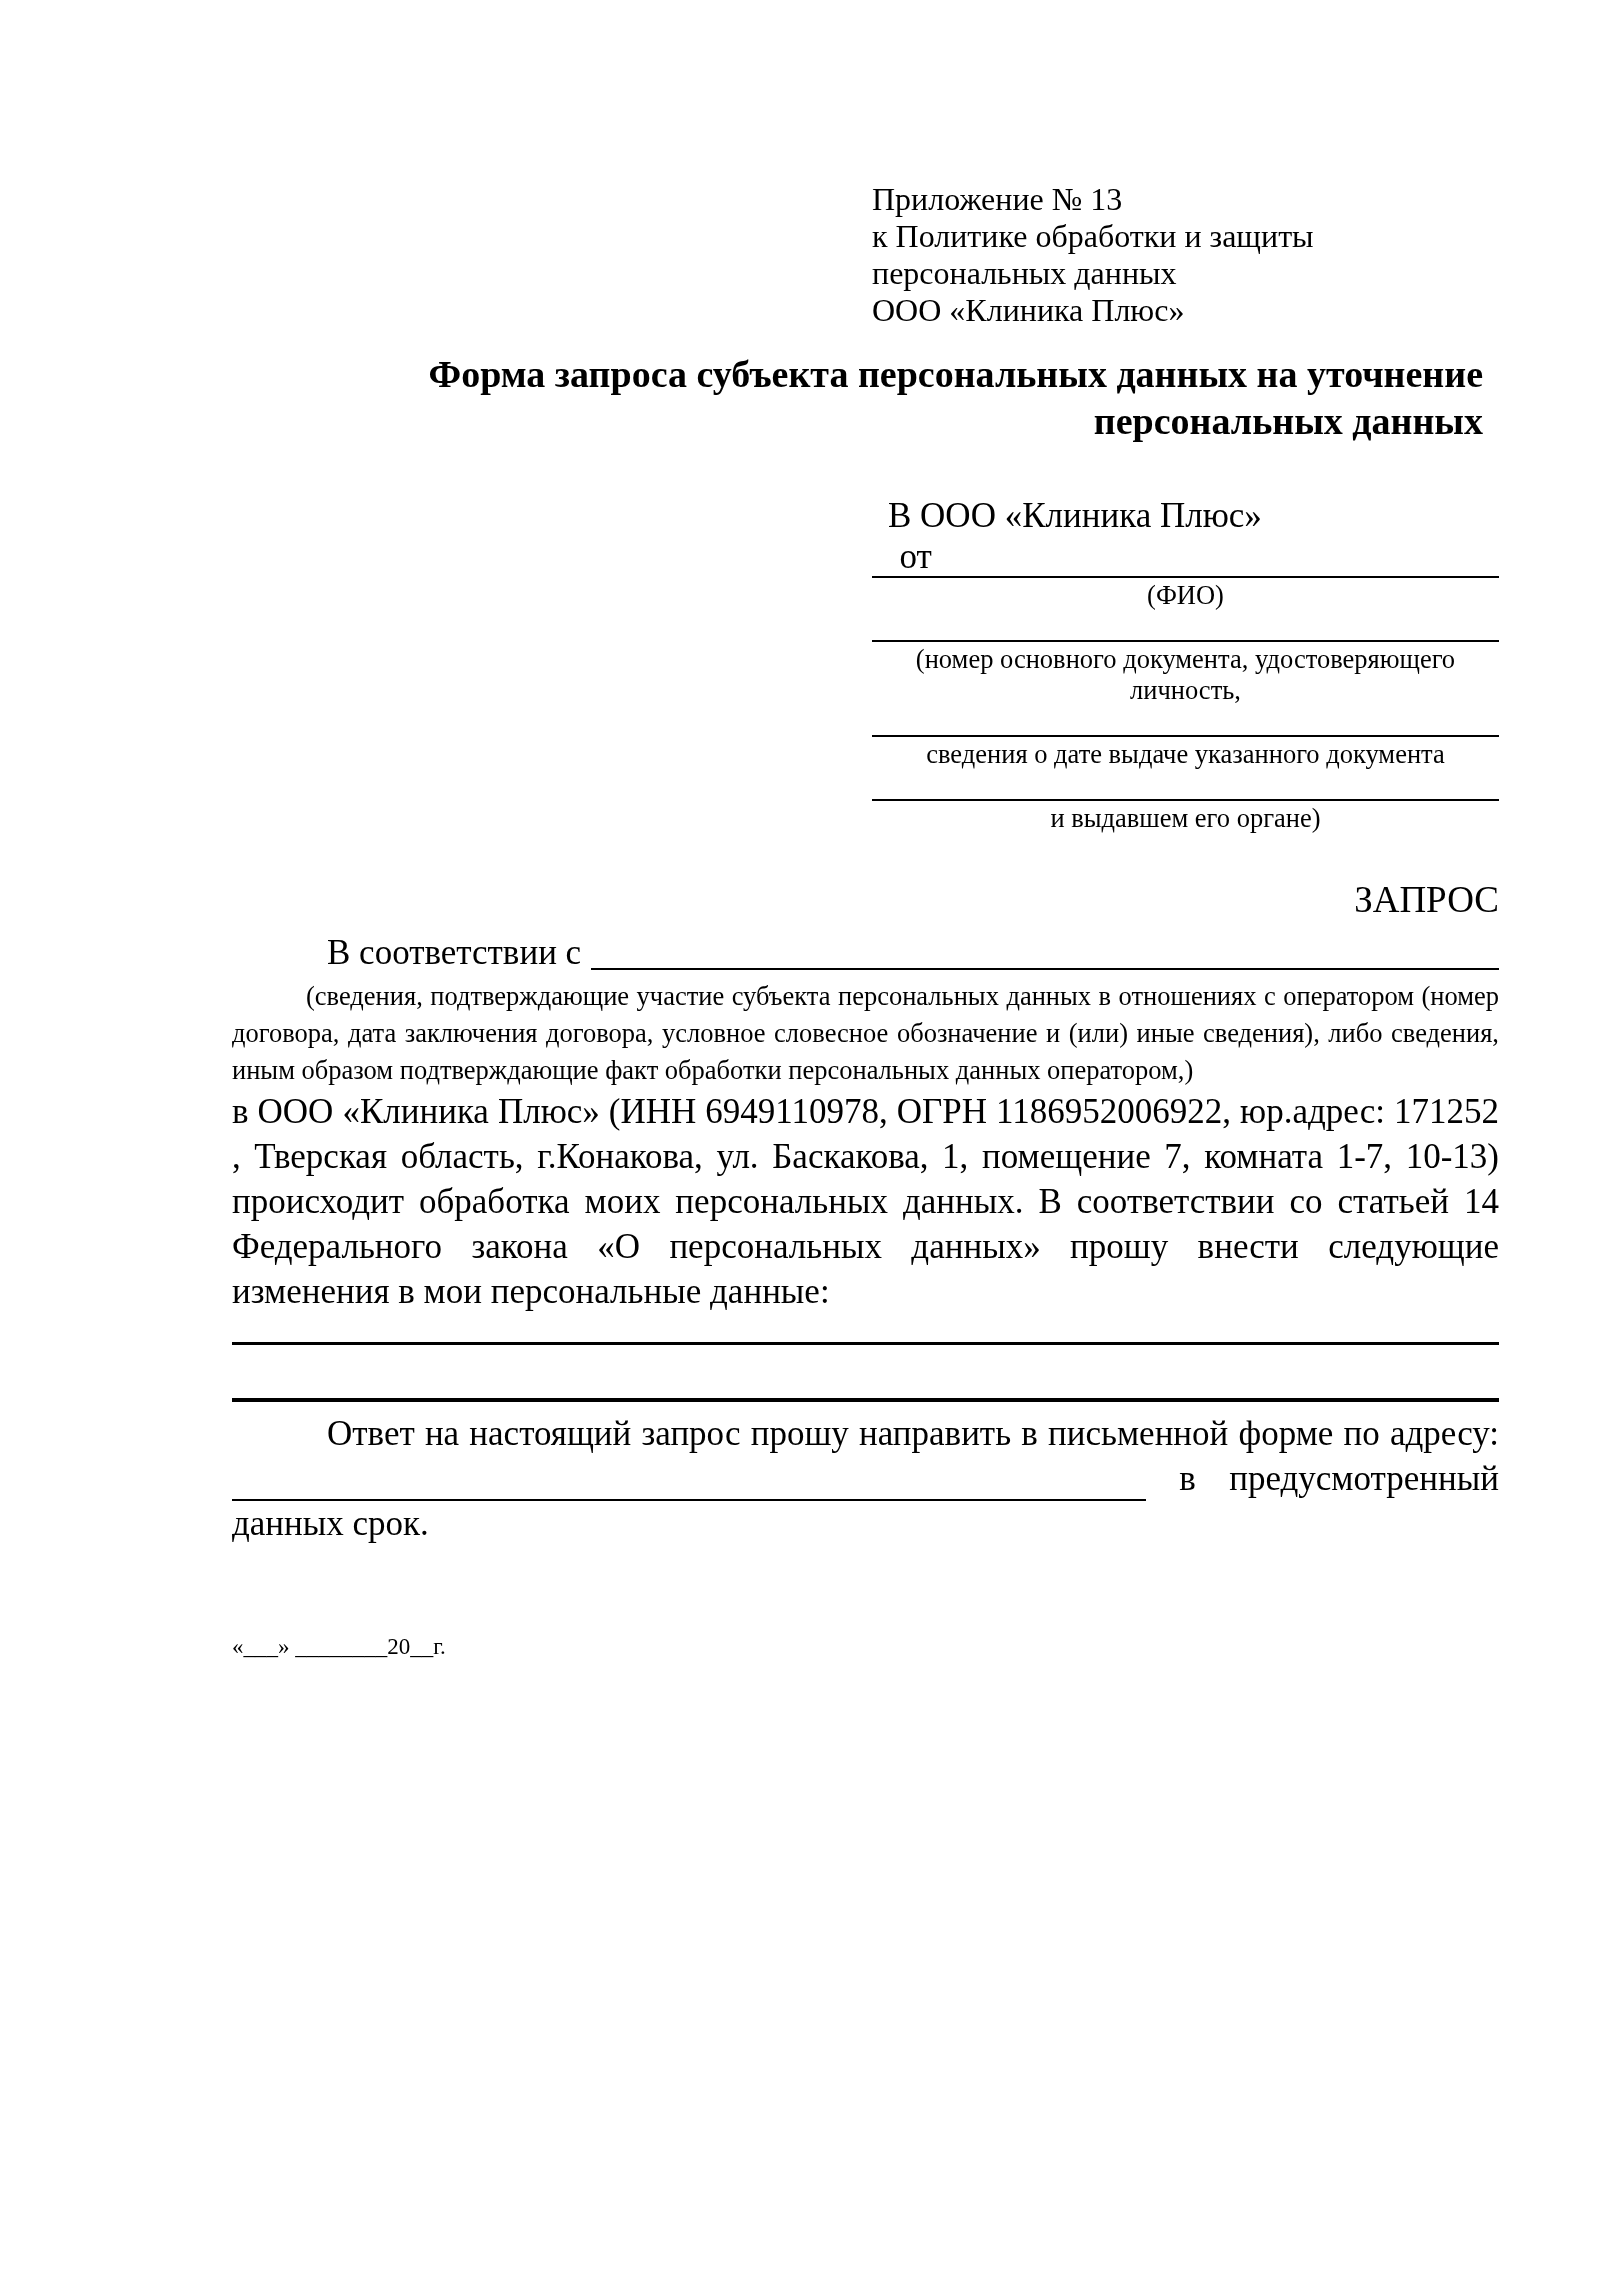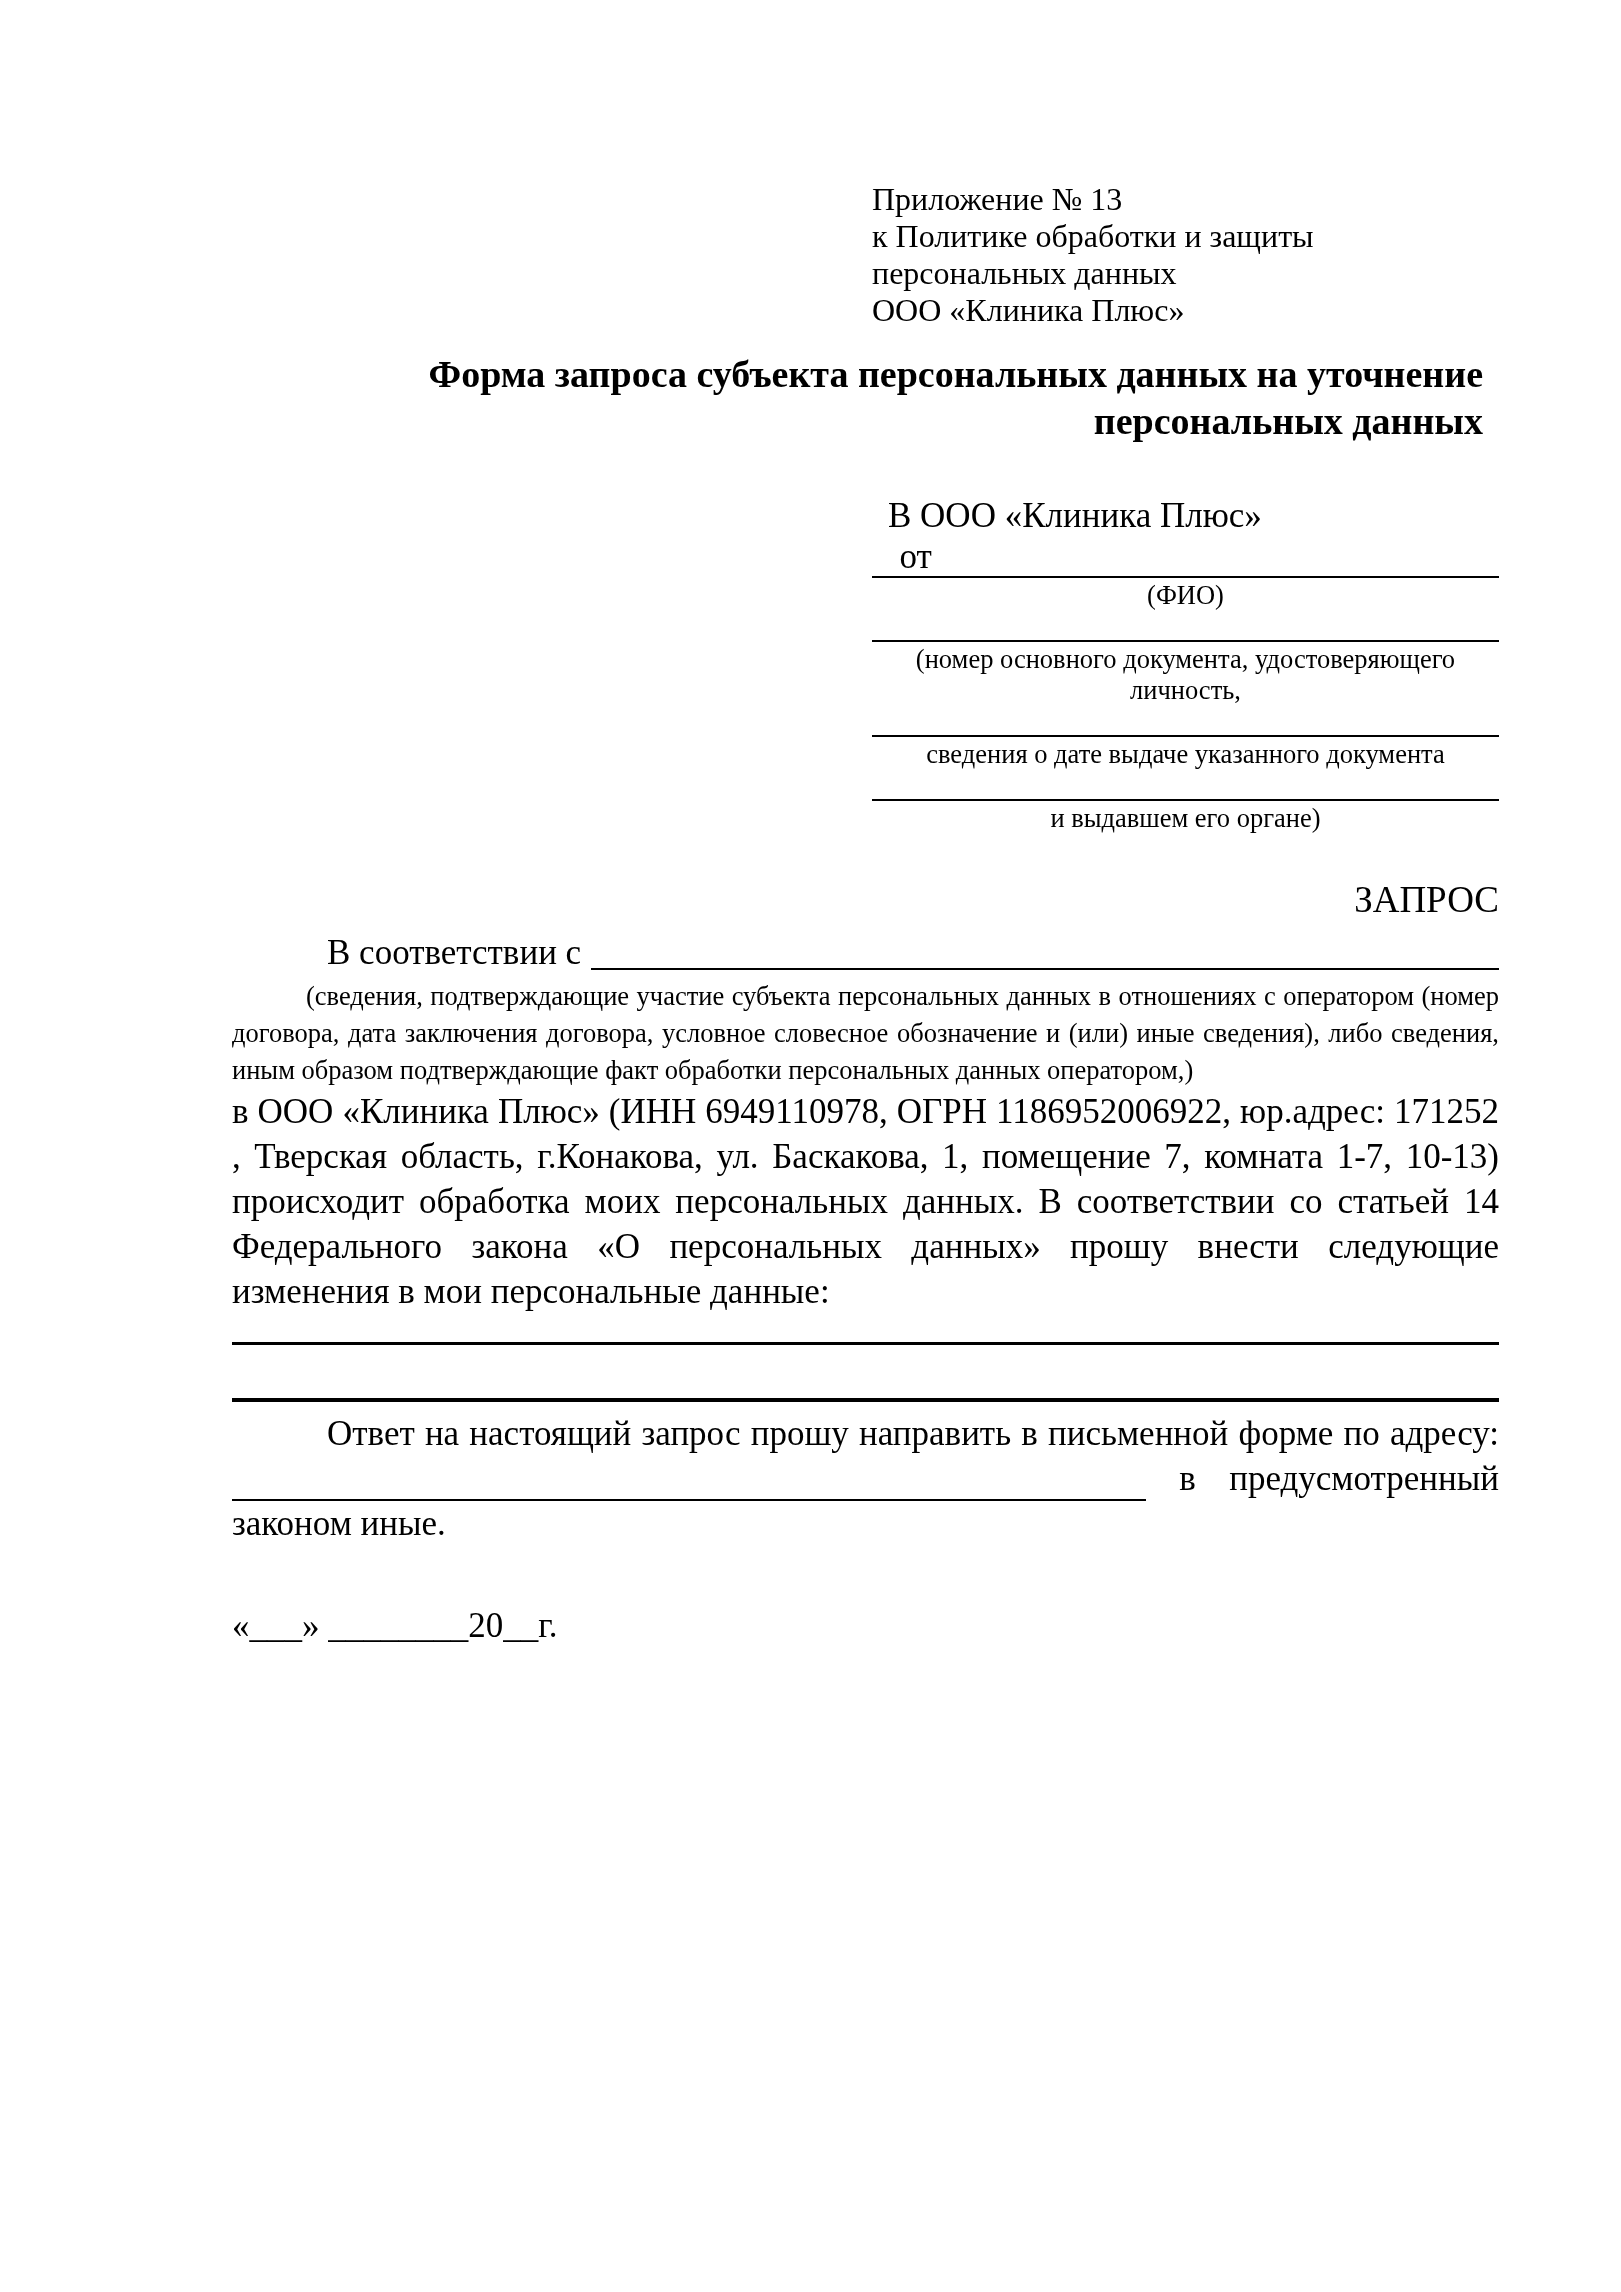--- a/index.html
+++ b/index.html
@@ -117,24 +117,24 @@
     width: 914px;
     height: 39px;
     border-bottom: 2.9px solid #000;
   }
   .reply-line3 {
     font-size: 35px;
     line-height: 45px;
   }
 
   .footer-row {
-    margin-top: 57px;
+    margin-top: 78px;
     display: flex;
     justify-content: space-between;
-    font-size: 35px;
+    font-size: 23px;
     line-height: 45px;
   }
   .sig-part { display: flex; align-items: flex-end; }
   .sig-line {
     width: 412px;
     height: 39px;
     border-bottom: 2.9px solid #000;
   }
 </style>
 </head>
@@ -179,20 +179,20 @@
   <div class="rule2"></div>
 
   <div class="reply-line1">Ответ на настоящий запрос прошу направить в письменной форме по адресу:</div>
 
   <div class="reply-line2">
     <span class="address-blank"></span>
     <span>в</span>
     <span>предусмотренный</span>
   </div>
 
-  <div class="reply-line3">законом иные.</div>
+  <div class="reply-line3">данных срок.</div>
 
   <div class="footer-row">
     <span>«___» ________20__г.</span>
   </div>
 
 </div>
 
 
 </body></html>

